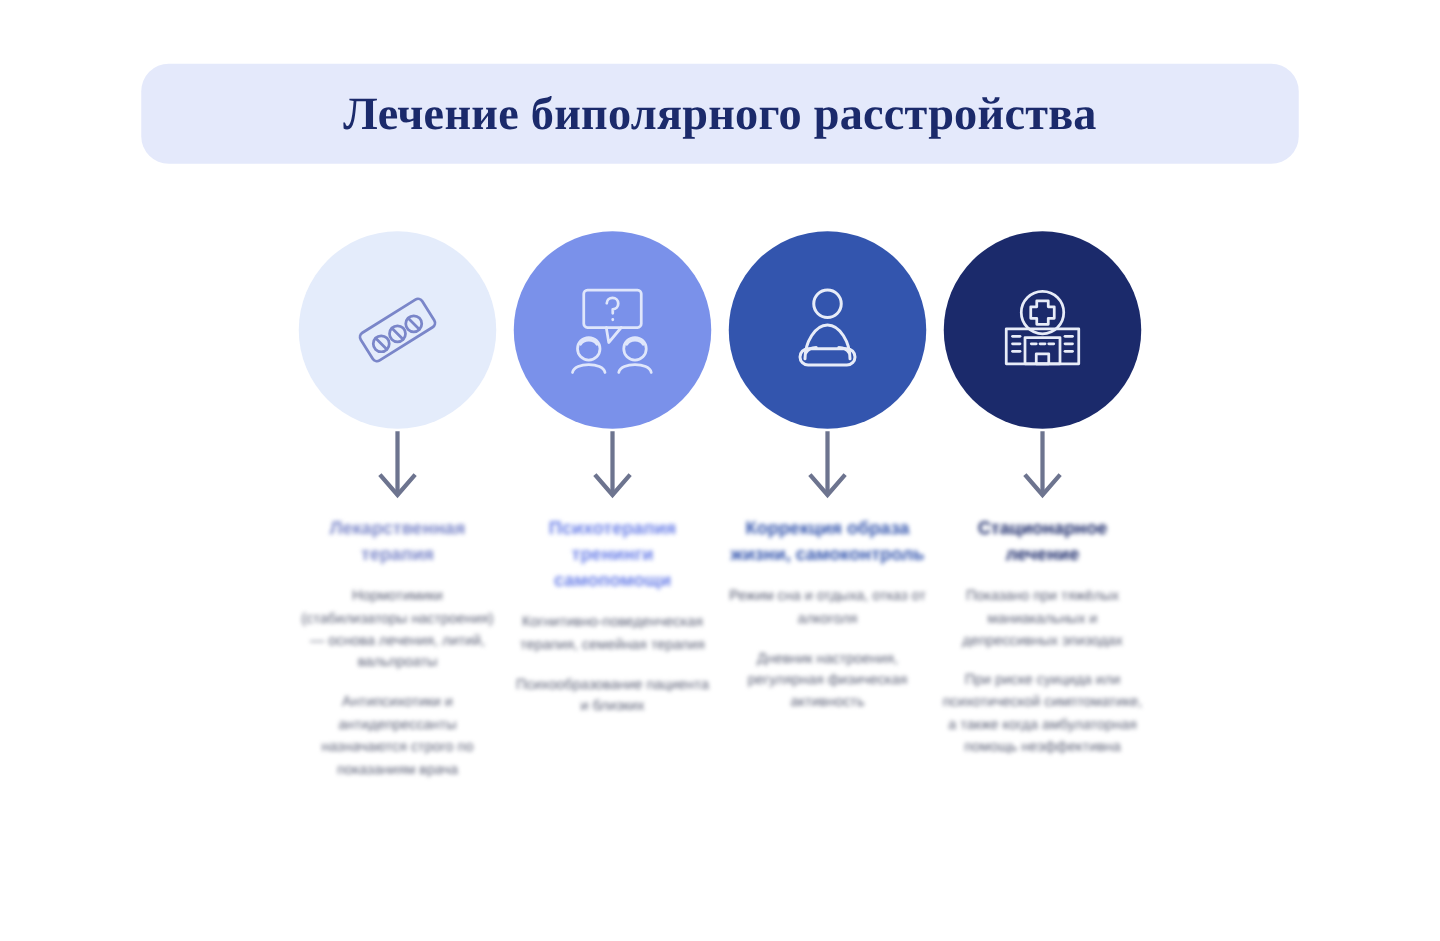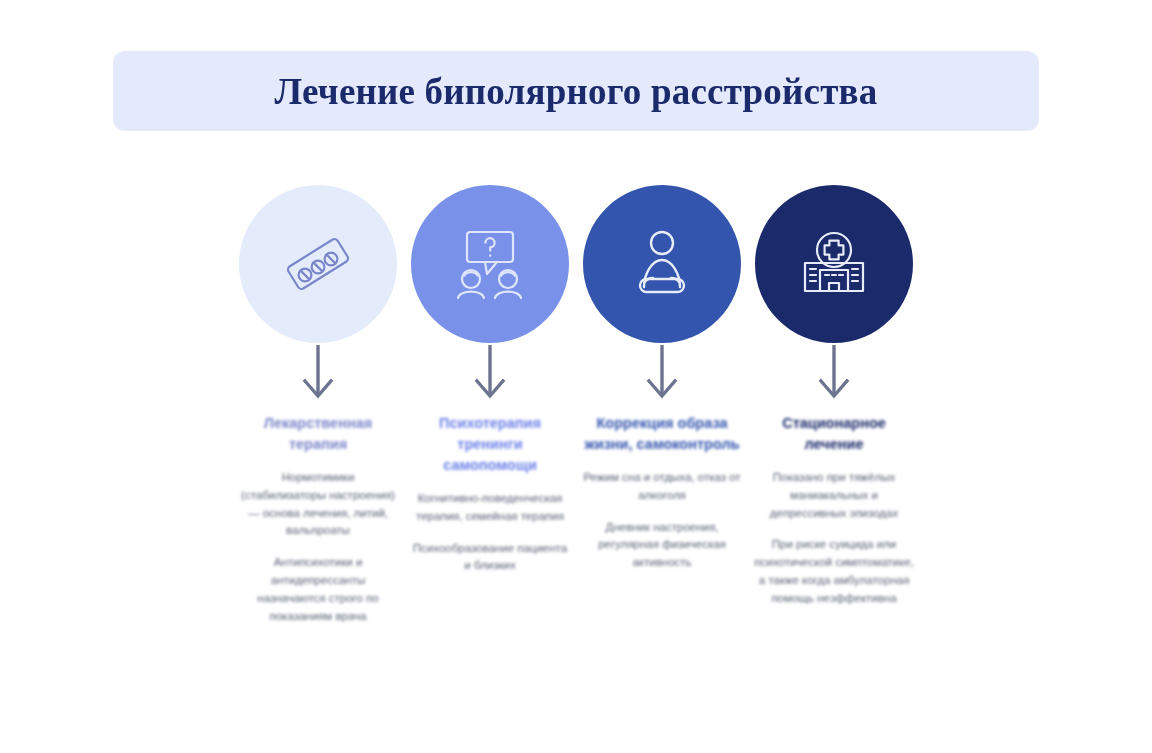--- a/index.html
+++ b/index.html
@@ -17,21 +17,21 @@
   }
 
   
   #title-banner {
     position: absolute;
     left: 113px;
     top: 51px;
     width: 926px;
     height: 80px;
     background: #e4e9fb;
-    border-radius: 12px;
+    border-radius: 22px;
     display: flex;
     align-items: center;
     justify-content: center;
     box-sizing: border-box;
   }
   #title-text {
     font-family: "Liberation Serif", serif;
     font-weight: bold;
     font-size: 37px;
     color: #1b2a6b;

